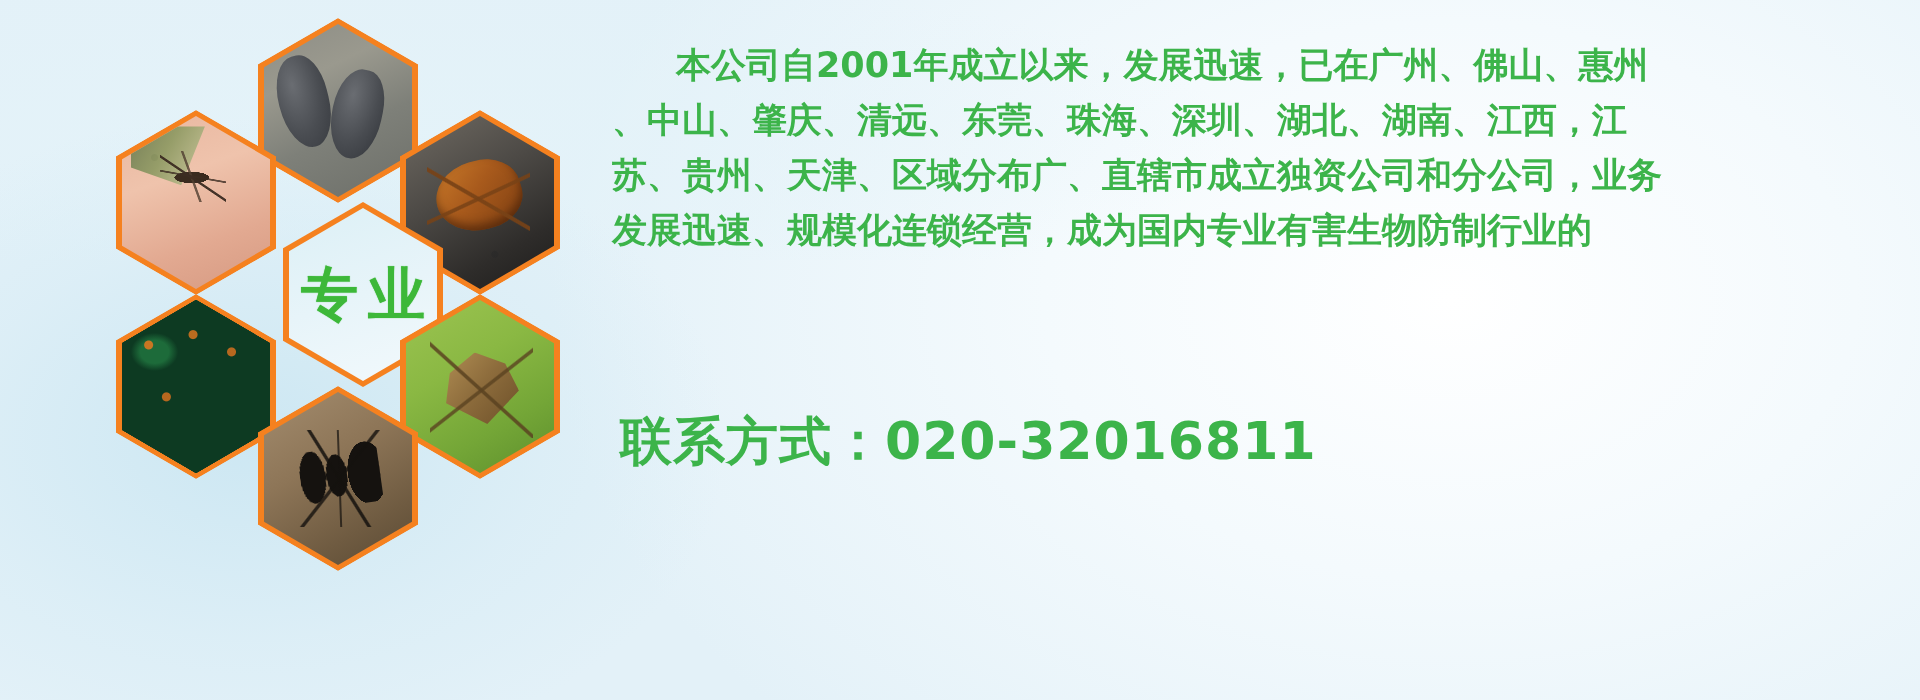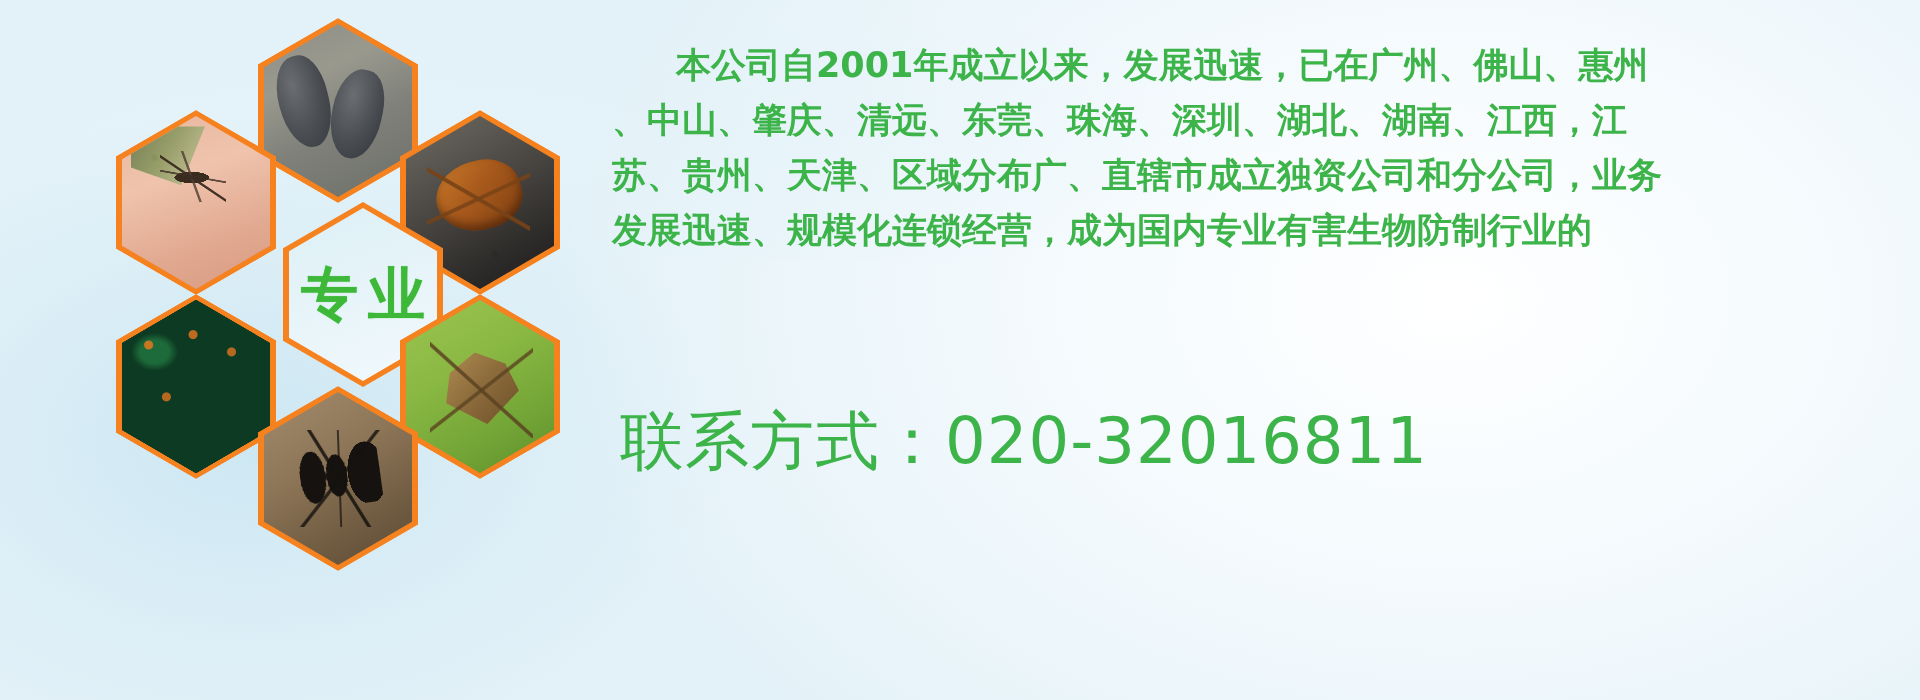--- a/index.html
+++ b/index.html
@@ -190,21 +190,21 @@
     font-size:35px;line-height:55px;color:#3cb44a;font-weight:600;
     white-space:nowrap;letter-spacing:0px;
   }
   #copy p.first{text-indent:64px;}
 
   #contact{
     position:absolute;left:620px;top:400px;
   }
   #contact .row{
     font-family:"DejaVu Sans","Liberation Sans",sans-serif;
-    font-size:64px;line-height:82px;color:#3cb44a;font-weight:400;
+    font-size:52px;line-height:82px;color:#3cb44a;font-weight:700;
     letter-spacing:1px;white-space:nowrap;
   }
   #contact .row.phone2{padding-left:280px;}
 </style>
 </head>
 <body>
 
 <div id="banner">
 
   <div id="wash-top"></div>

